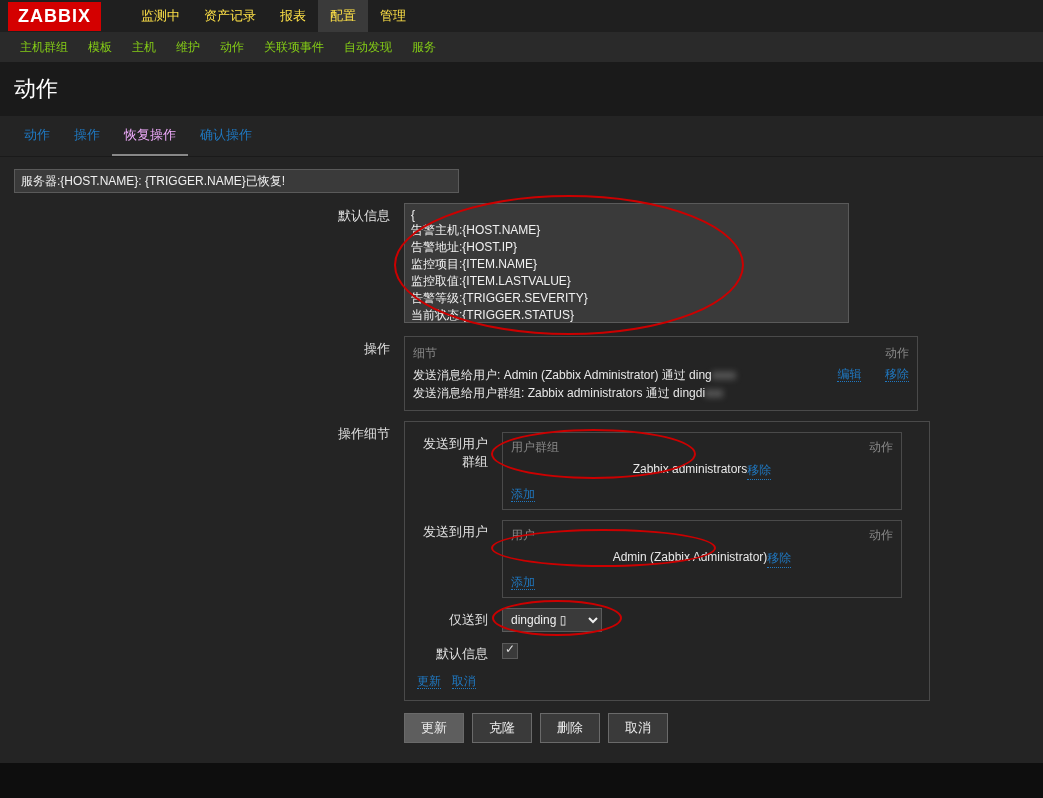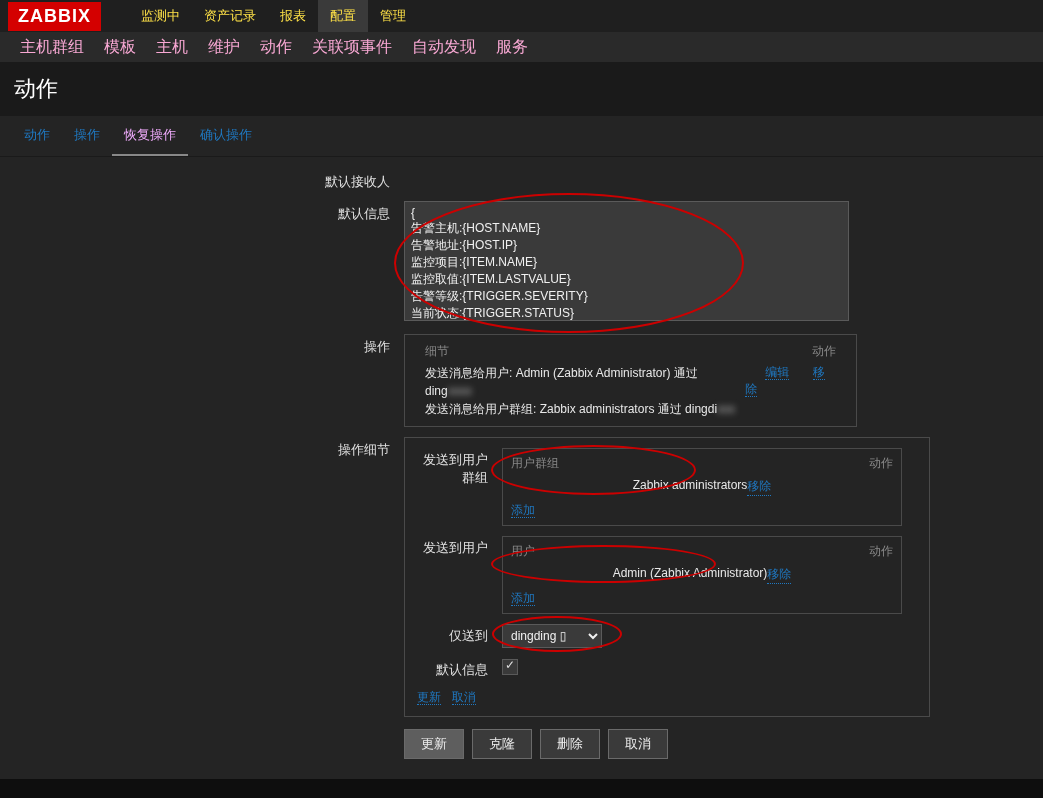--- a/index.html
+++ b/index.html
@@ -36,27 +36,27 @@
 }
 .topnav a.active { background: #3a3a3a; }
 .subbar {
   background: #2a2a2a;
   display: flex;
   height: 30px;
   padding: 0 10px;
   align-items: center;
 }
 .subbar a {
-  color: #f9a8d4;
+  color: #84cc16;
   padding: 0 10px;
   line-height: 30px;
   text-decoration: none;
   cursor: pointer;
   position: relative;
-  font-size: 16px;
+  font-size: 12px;
 }
 .page-title {
   background: #1a1a1a;
   color: #fff;
   font-size: 22px;
   padding: 12px 14px;
 }
 .tabs {
   background: #242424;
   display: flex;
@@ -83,22 +83,22 @@
   border: 1px solid #5a5a5a;
   color: #f0f0f0;
   padding: 4px 6px;
   font-size: 12px;
   font-family: inherit;
 }
 input[type=text] { width: 445px; }
 textarea { width: 445px; height: 120px; resize: none; }
 .ops-panel {
   border: 1px solid #4a4a4a;
-  width: 453px;
-  padding: 8px 20px;
+  width: 514px;
+  padding: 8px 8px;
 }
 .ops-header {
   display: flex;
   justify-content: space-between;
   color: #888;
   font-size: 12px;
   margin-bottom: 4px;
 }
 .ops-row { display:flex; justify-content:space-between; align-items:flex-start; }
 .ops-text { color:#e8e8e8; font-size:12px; line-height:18px; }
@@ -180,21 +180,23 @@
 <div class="tabs">
   <a>动作</a>
   <a>操作</a>
   <a class="active" style="position:relative;">恢复操作</a>
   <a>确认操作</a>
 </div>
 
 <div class="content">
 
   <div class="form-row">
-    <div class="label-col">默认接收人</div>
+    <div class="field-col">
+      <input type="text" value="服务器:{HOST.NAME}: {TRIGGER.NAME}已恢复!" style="">
+    </div>
   </div>
 
   <div class="form-row">
     <div class="label-col">默认信息</div>
     <div class="field-col" style="position:relative;">
       <textarea style="">{
 告警主机:{HOST.NAME}
 告警地址:{HOST.IP}
 监控项目:{ITEM.NAME}
 监控取值:{ITEM.LASTVALUE}

